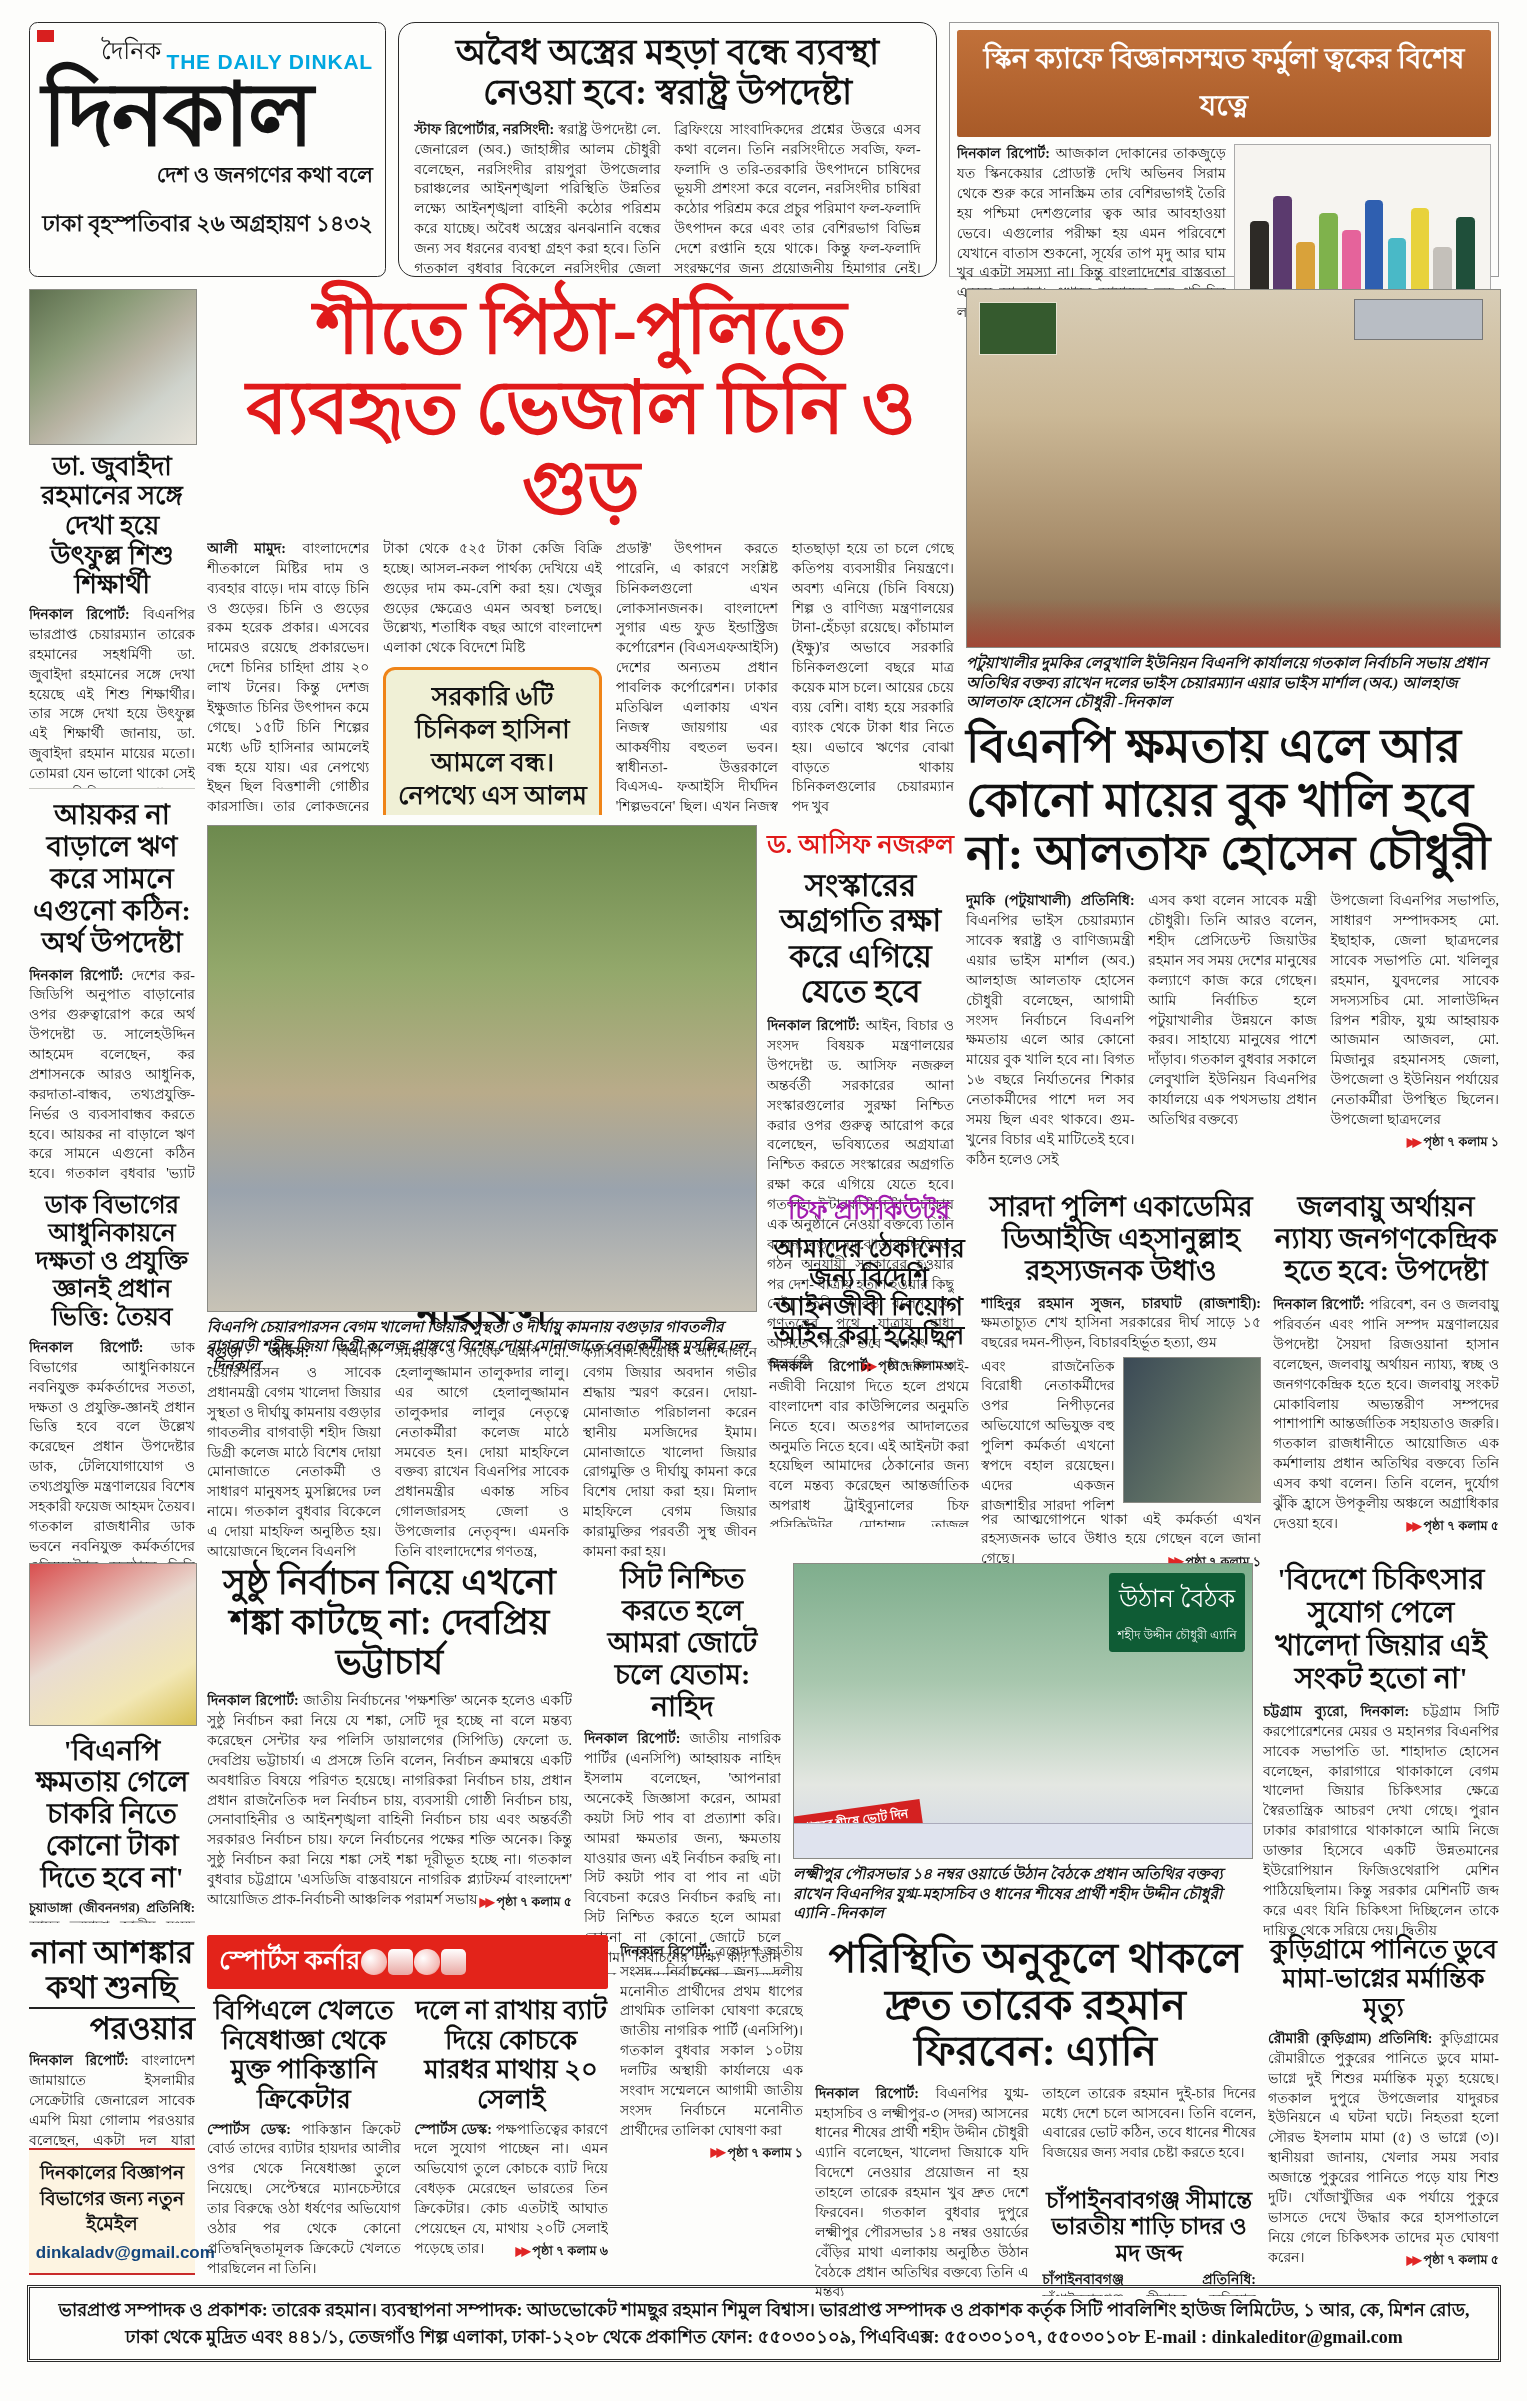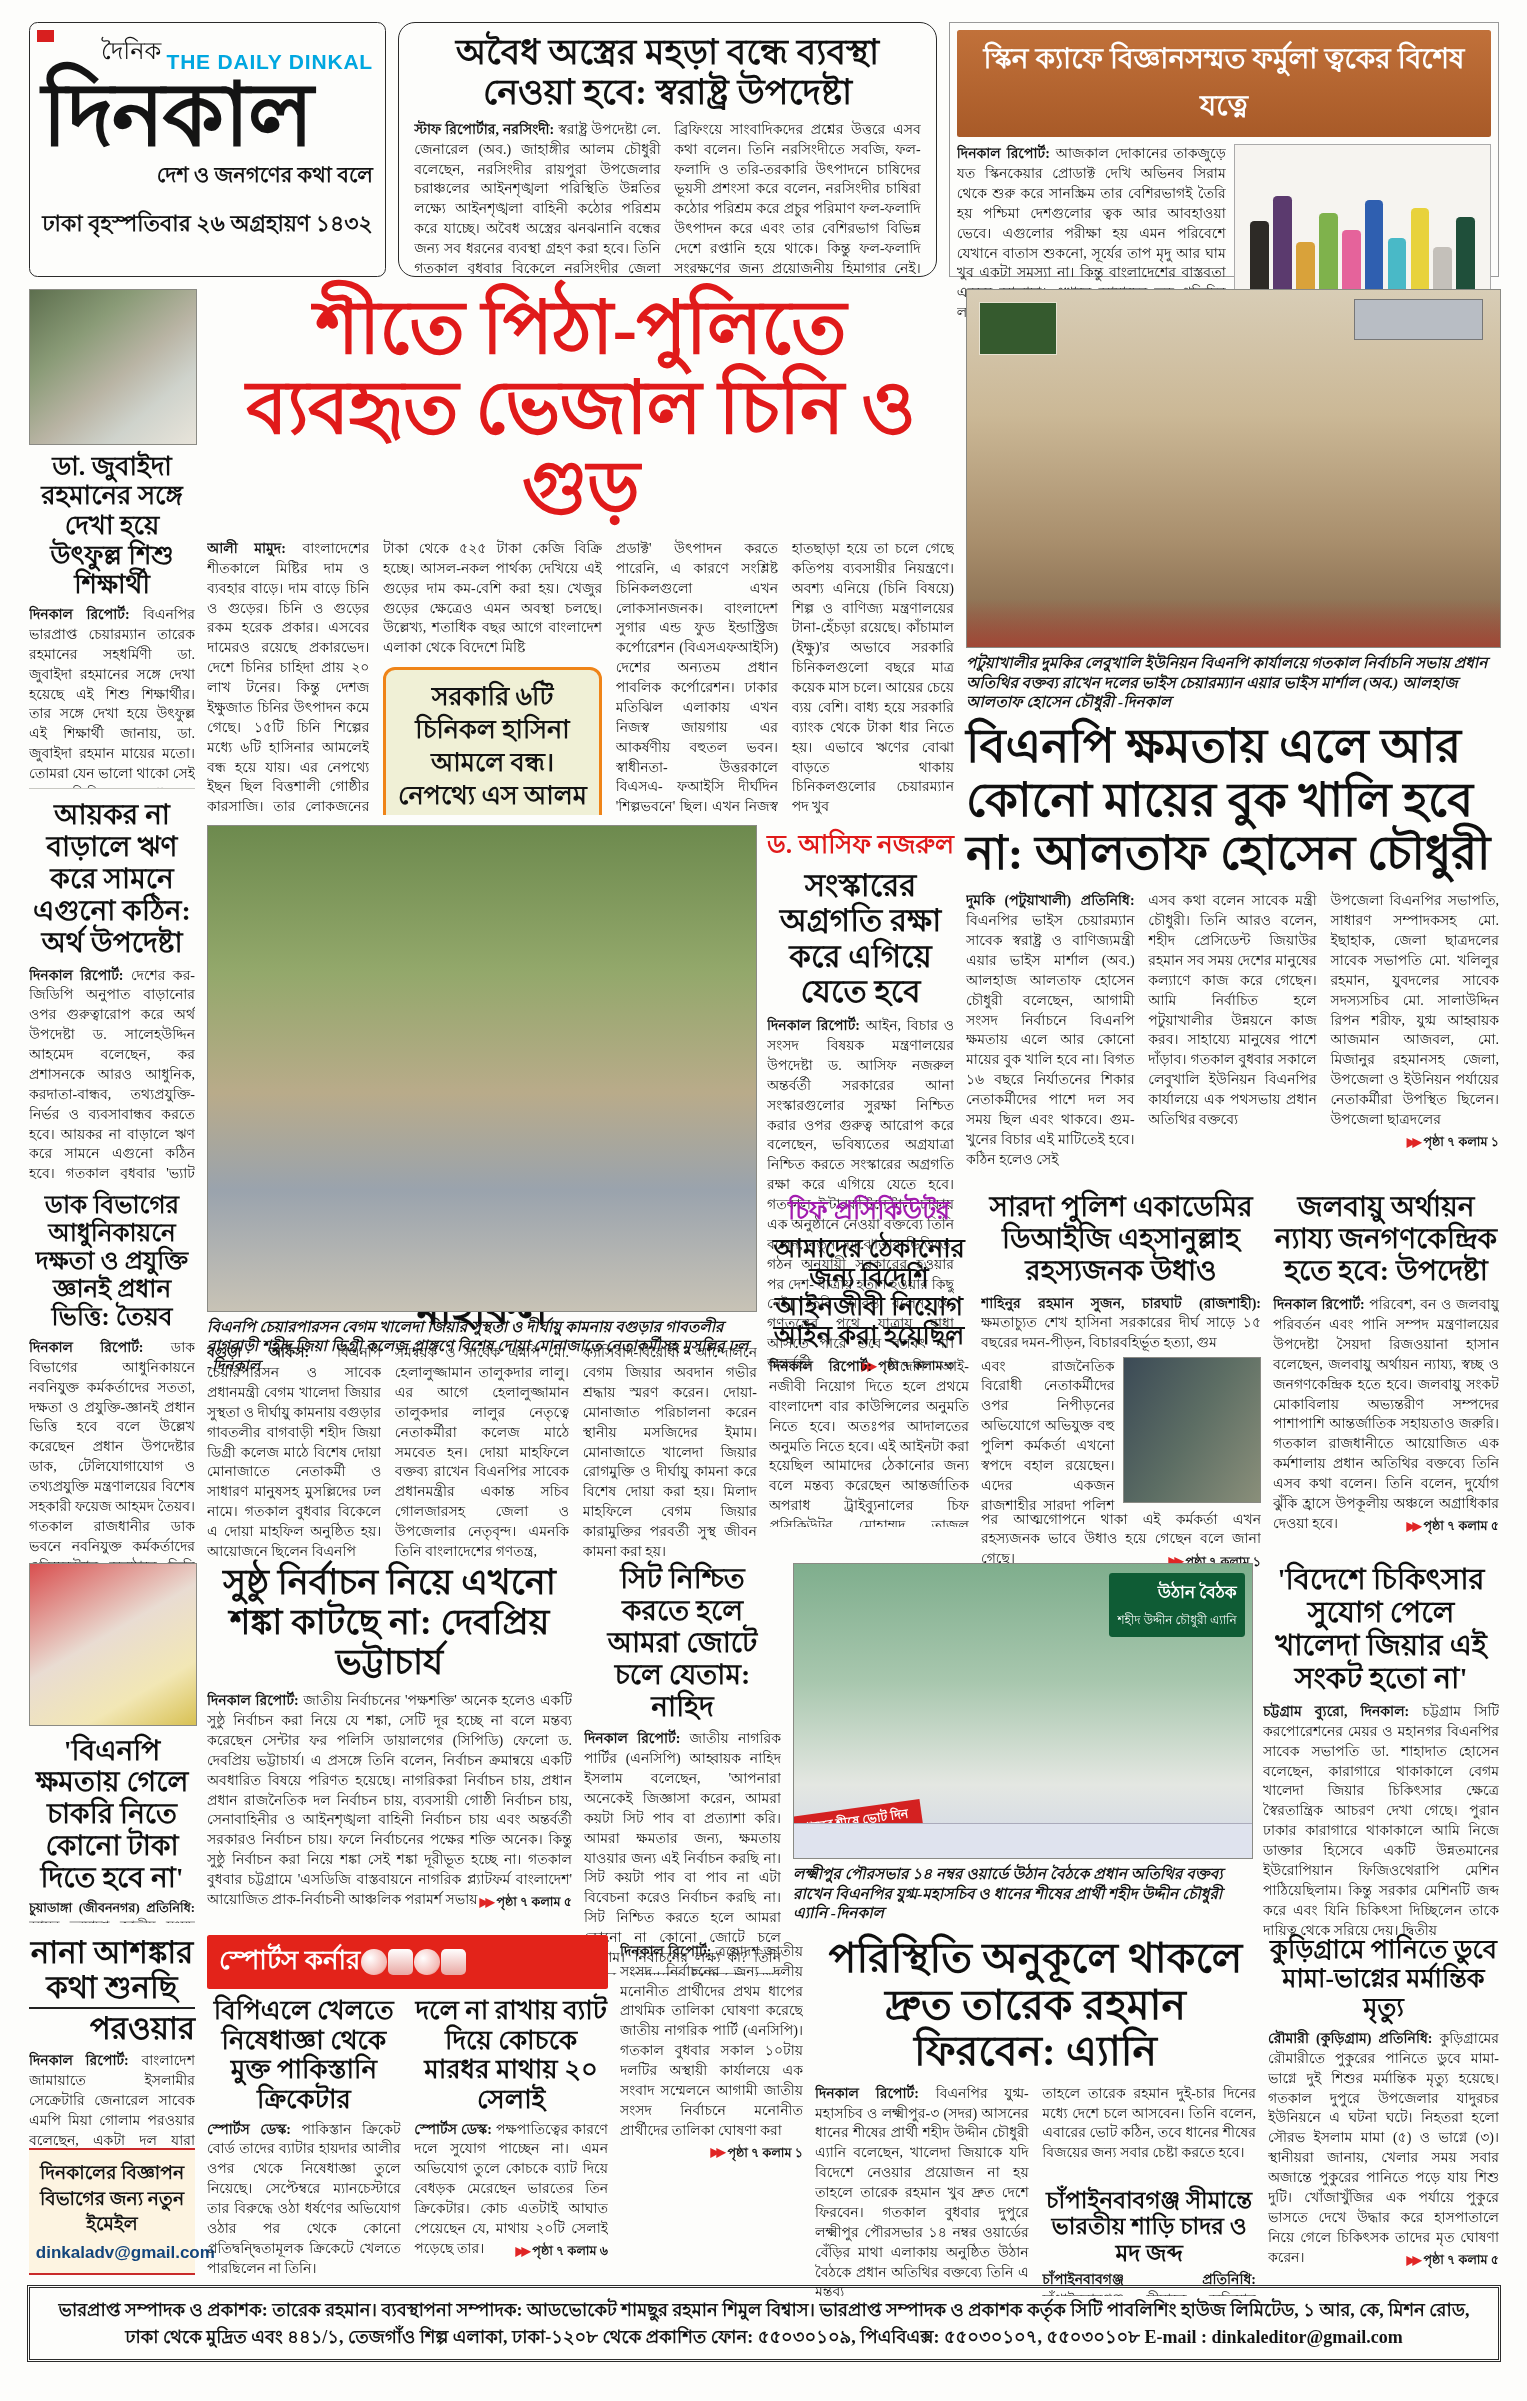--- a/index.html
+++ b/index.html
@@ -53,21 +53,21 @@
   .footer-box .em{font-family:"Liberation Serif",serif;}
   
   .ph-girl{background:linear-gradient(140deg,#5d6f4e 0%,#8a9b77 30%,#b9b4a4 55%,#cfd3cc 75%,#e8e4da 100%);}
   .ph-meeting{background:linear-gradient(#d8cdb6 0%,#cbb896 35%,#a98f6d 70%,#7e6247 100%);}
   .ph-crowd{background:linear-gradient(#6d8a4e 0%,#93a86b 30%,#b9ab8a 55%,#9aa3ad 75%,#c8c3b6 100%);}
   .ph-police{background:linear-gradient(120deg,#3b4a56,#5d6e64 50%,#8a8f7a);}
   .ph-speaker{background:linear-gradient(150deg,#d94f4f 0%,#e9dcd2 45%,#f2e7b5 75%,#d8c153 100%);}
   .ph-uthan{background:linear-gradient(#7fae8d 0%,#a8c7ae 40%,#e4e7e2 75%,#cfd6e6 100%);}
   .ph-cosm{background:#f6f4f0;border:0.8px solid #aaa;}
   .banner-green{position:absolute;right:6.8px;top:8.5px;background:#0f5c35;color:#fff;text-align:center;padding:6.8px 8.5px;border-radius:3.4px;}
-  .banner-green .b1{font-weight:bold;font-size:17px;text-align:right;}
+  .banner-green .b1{font-weight:normal;font-size:25px;}
   .banner-green .b2{font-size:12px;margin-top:3.4px;}
   .ribbon-red{position:absolute;left:-5.1px;bottom:22px;background:#d42121;color:#fff;font-weight:bold;font-size:12.7px;
               padding:3.4px 13.6px;transform:rotate(-8deg);}
   .sec-sep{border:none;border-top:0.8px solid #c8c8c2;margin:0 0 10.2px 0;}
 </style>
 </head>
 <body>
 
 <div class="page">
 

